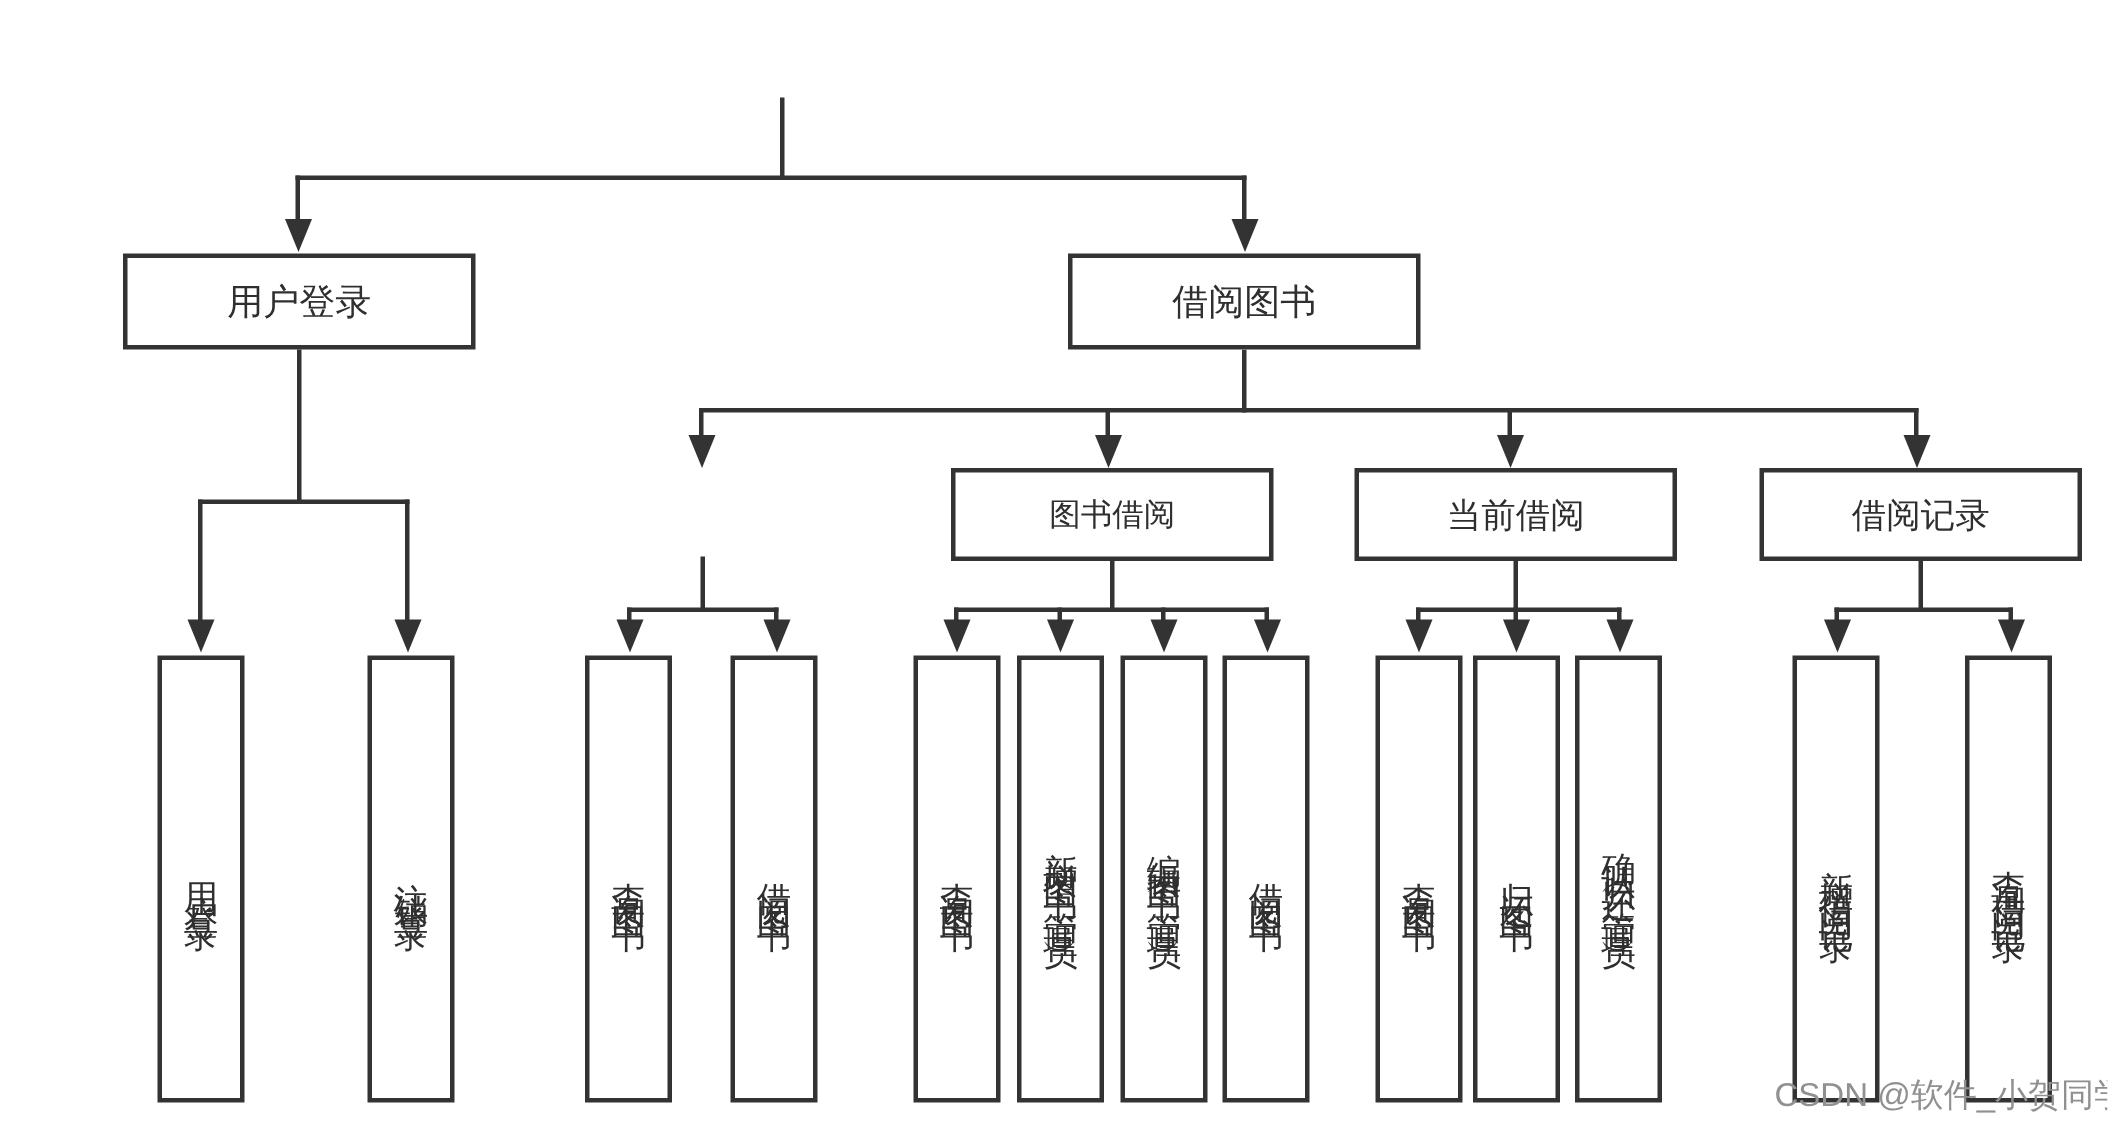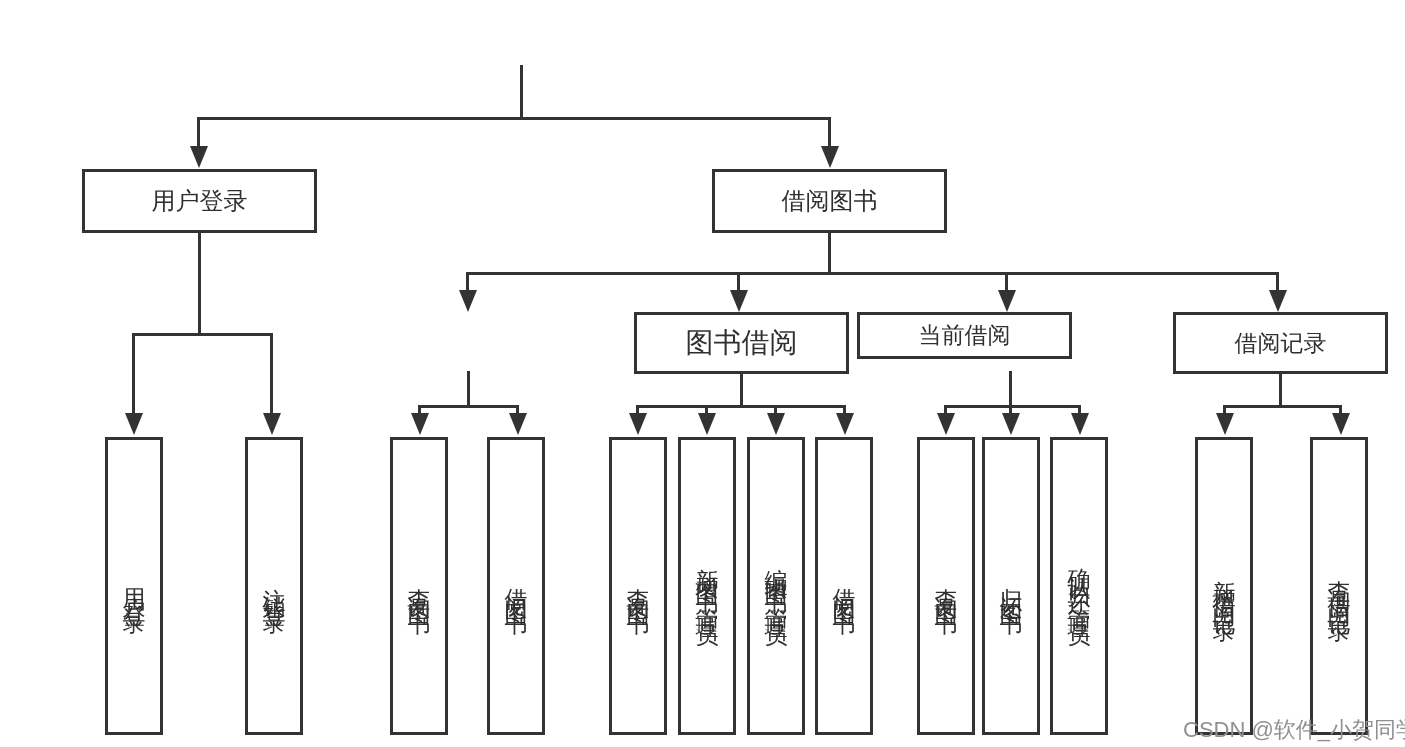--- a/index.html
+++ b/index.html
@@ -95,23 +95,23 @@
 
 
   <div class="box" style="left:82px;top:169px;width:235px;height:64px">
     <span class="lbl" style="font-size:24px">用户登录</span>
   </div>
   <div class="box" style="left:712px;top:169px;width:235px;height:64px">
     <span class="lbl" style="font-size:24px">借阅图书</span>
   </div>
 
   <div class="box" style="left:634px;top:312px;width:215px;height:62px">
-    <span class="lbl" style="font-size:28px">图书借阅</span>
+    <span class="lbl" style="font-size:21px">图书借阅</span>
   </div>
-  <div class="box" style="left:857px;top:312px;width:215px;height:47px">
+  <div class="box" style="left:903px;top:312px;width:215px;height:62px">
     <span class="lbl" style="font-size:23px">当前借阅</span>
   </div>
   <div class="box" style="left:1173px;top:312px;width:215px;height:62px">
     <span class="lbl" style="font-size:23px">借阅记录</span>
   </div>
 
   <div class="box" style="left:105px;top:437px;width:58px;height:298px">
     <span class="lbl vtext">用户登录</span>
   </div>
   <div class="box" style="left:245px;top:437px;width:58px;height:298px">

